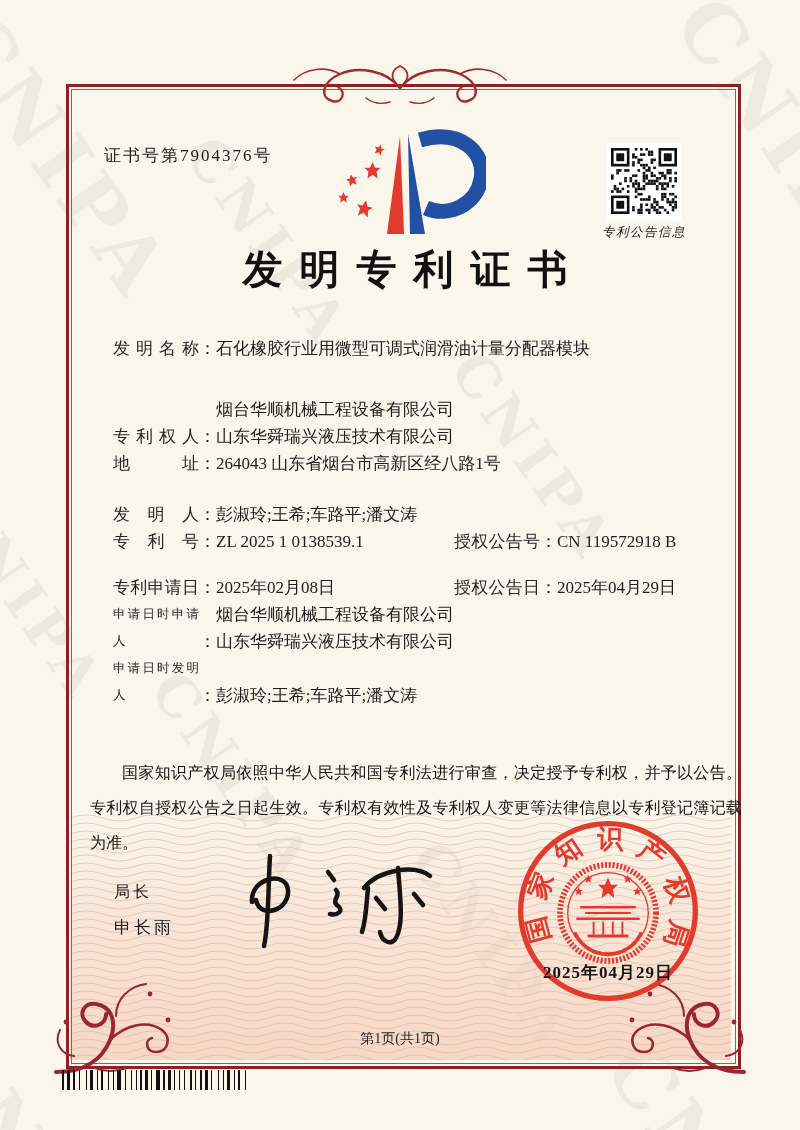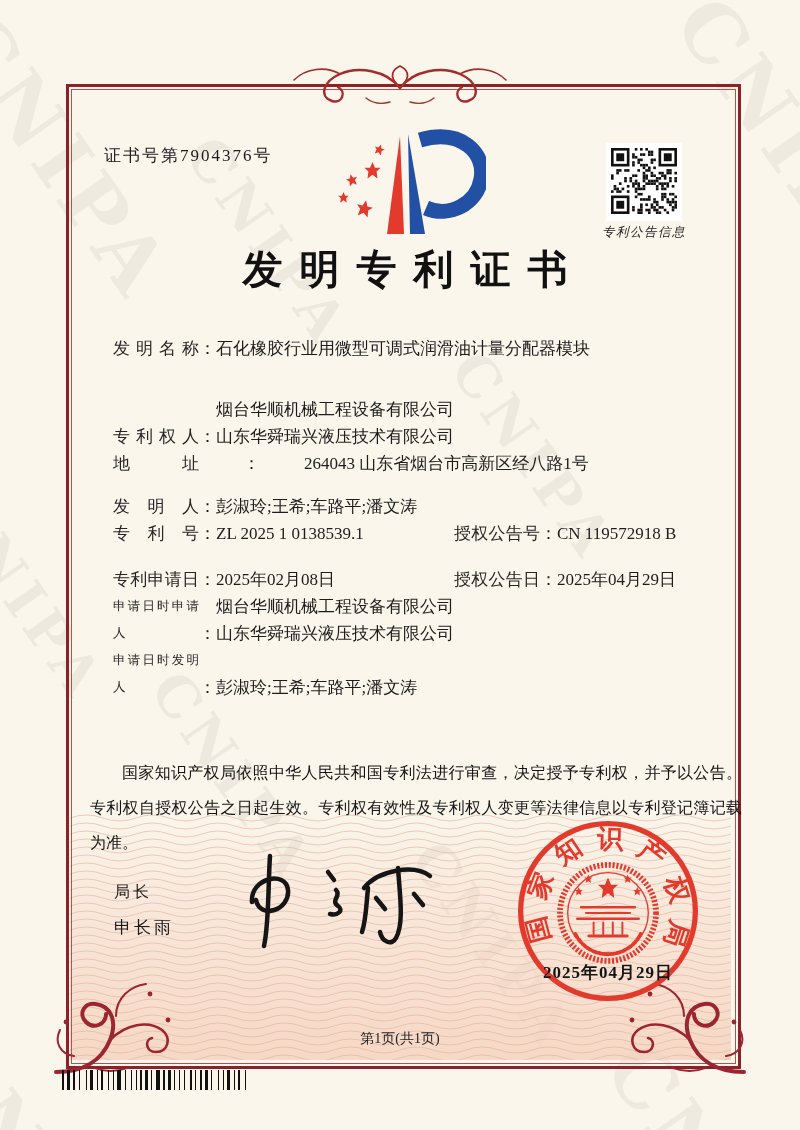--- a/index.html
+++ b/index.html
@@ -36,21 +36,21 @@
          font-size:40px;font-weight:bold;letter-spacing:17px;padding-left:11px;box-sizing:border-box;color:#111;}
 
   
   .fields{position:absolute;left:113px;top:335px;width:612px;z-index:3;font-size:17px;color:#1d1d1d;}
   .row{display:flex;line-height:27px;align-items:flex-start;}
   .lbl{flex:0 0 86px;text-align:justify;text-align-last:justify;color:#262626;}
   .lbl.sm{font-size:12.5px;}
   .colon{flex:0 0 16px;}
   .val{flex:1 1 auto;}
   .pairL{flex:0 0 238px;}
-  .mb34{margin-bottom:34px;}.mb17{margin-bottom:16px;gap:44px;}
+  .mb34{margin-bottom:34px;}.mb17{margin-bottom:24px;}
   .mb20{}.mb19{margin-bottom:19px;justify-content:center;}.mb21{}.mb0{margin-bottom:0;align-items:flex-end;}
 
   .statement{position:absolute;left:90px;top:755px;width:652px;z-index:3;font-size:16px;
              line-height:35px;text-align:justify;text-indent:2em;color:#141414;}
 
   .signer-title{position:absolute;left:114px;top:882px;z-index:3;font-size:16px;letter-spacing:3px;color:#1a1a1a;}
   .signer-name{position:absolute;left:114px;top:916px;z-index:3;font-size:17px;letter-spacing:3px;color:#1a1a1a;}
   .sig{position:absolute;left:228px;top:846px;z-index:3;}
 
   

